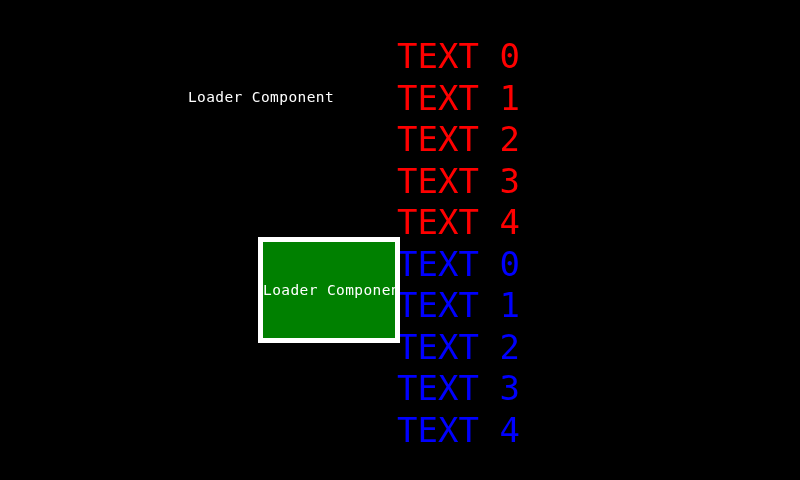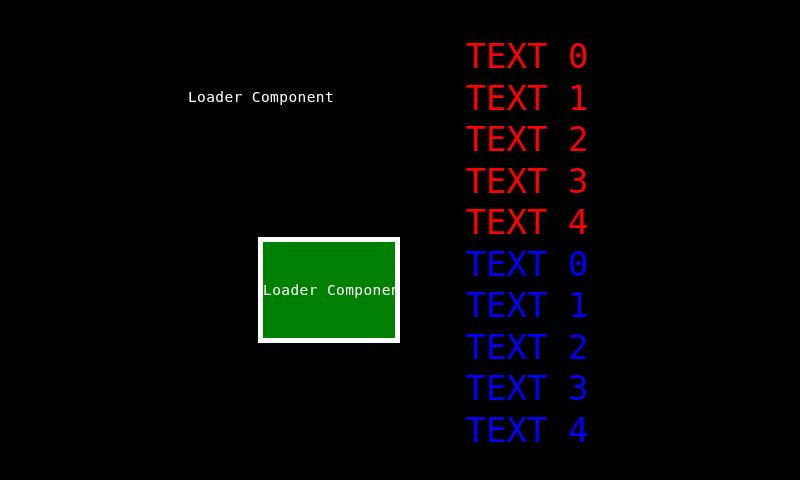--- a/index.html
+++ b/index.html
@@ -44,21 +44,20 @@
     top: 36px;
     width: 260px;
   }
   .text-row {
     height: 41.5px;
     line-height: 41.5px;
     font-family: "DejaVu Sans Mono", "Liberation Mono", monospace;
     font-size: 34px;
     letter-spacing: 0px;
     white-space: nowrap;
-    text-align: center;
   }
   .text-row .word { }
   .text-row .idx  { }
 
   
   .loader-box {
     position: absolute;
     left: 258px;
     top: 237px;
     width: 142px;

